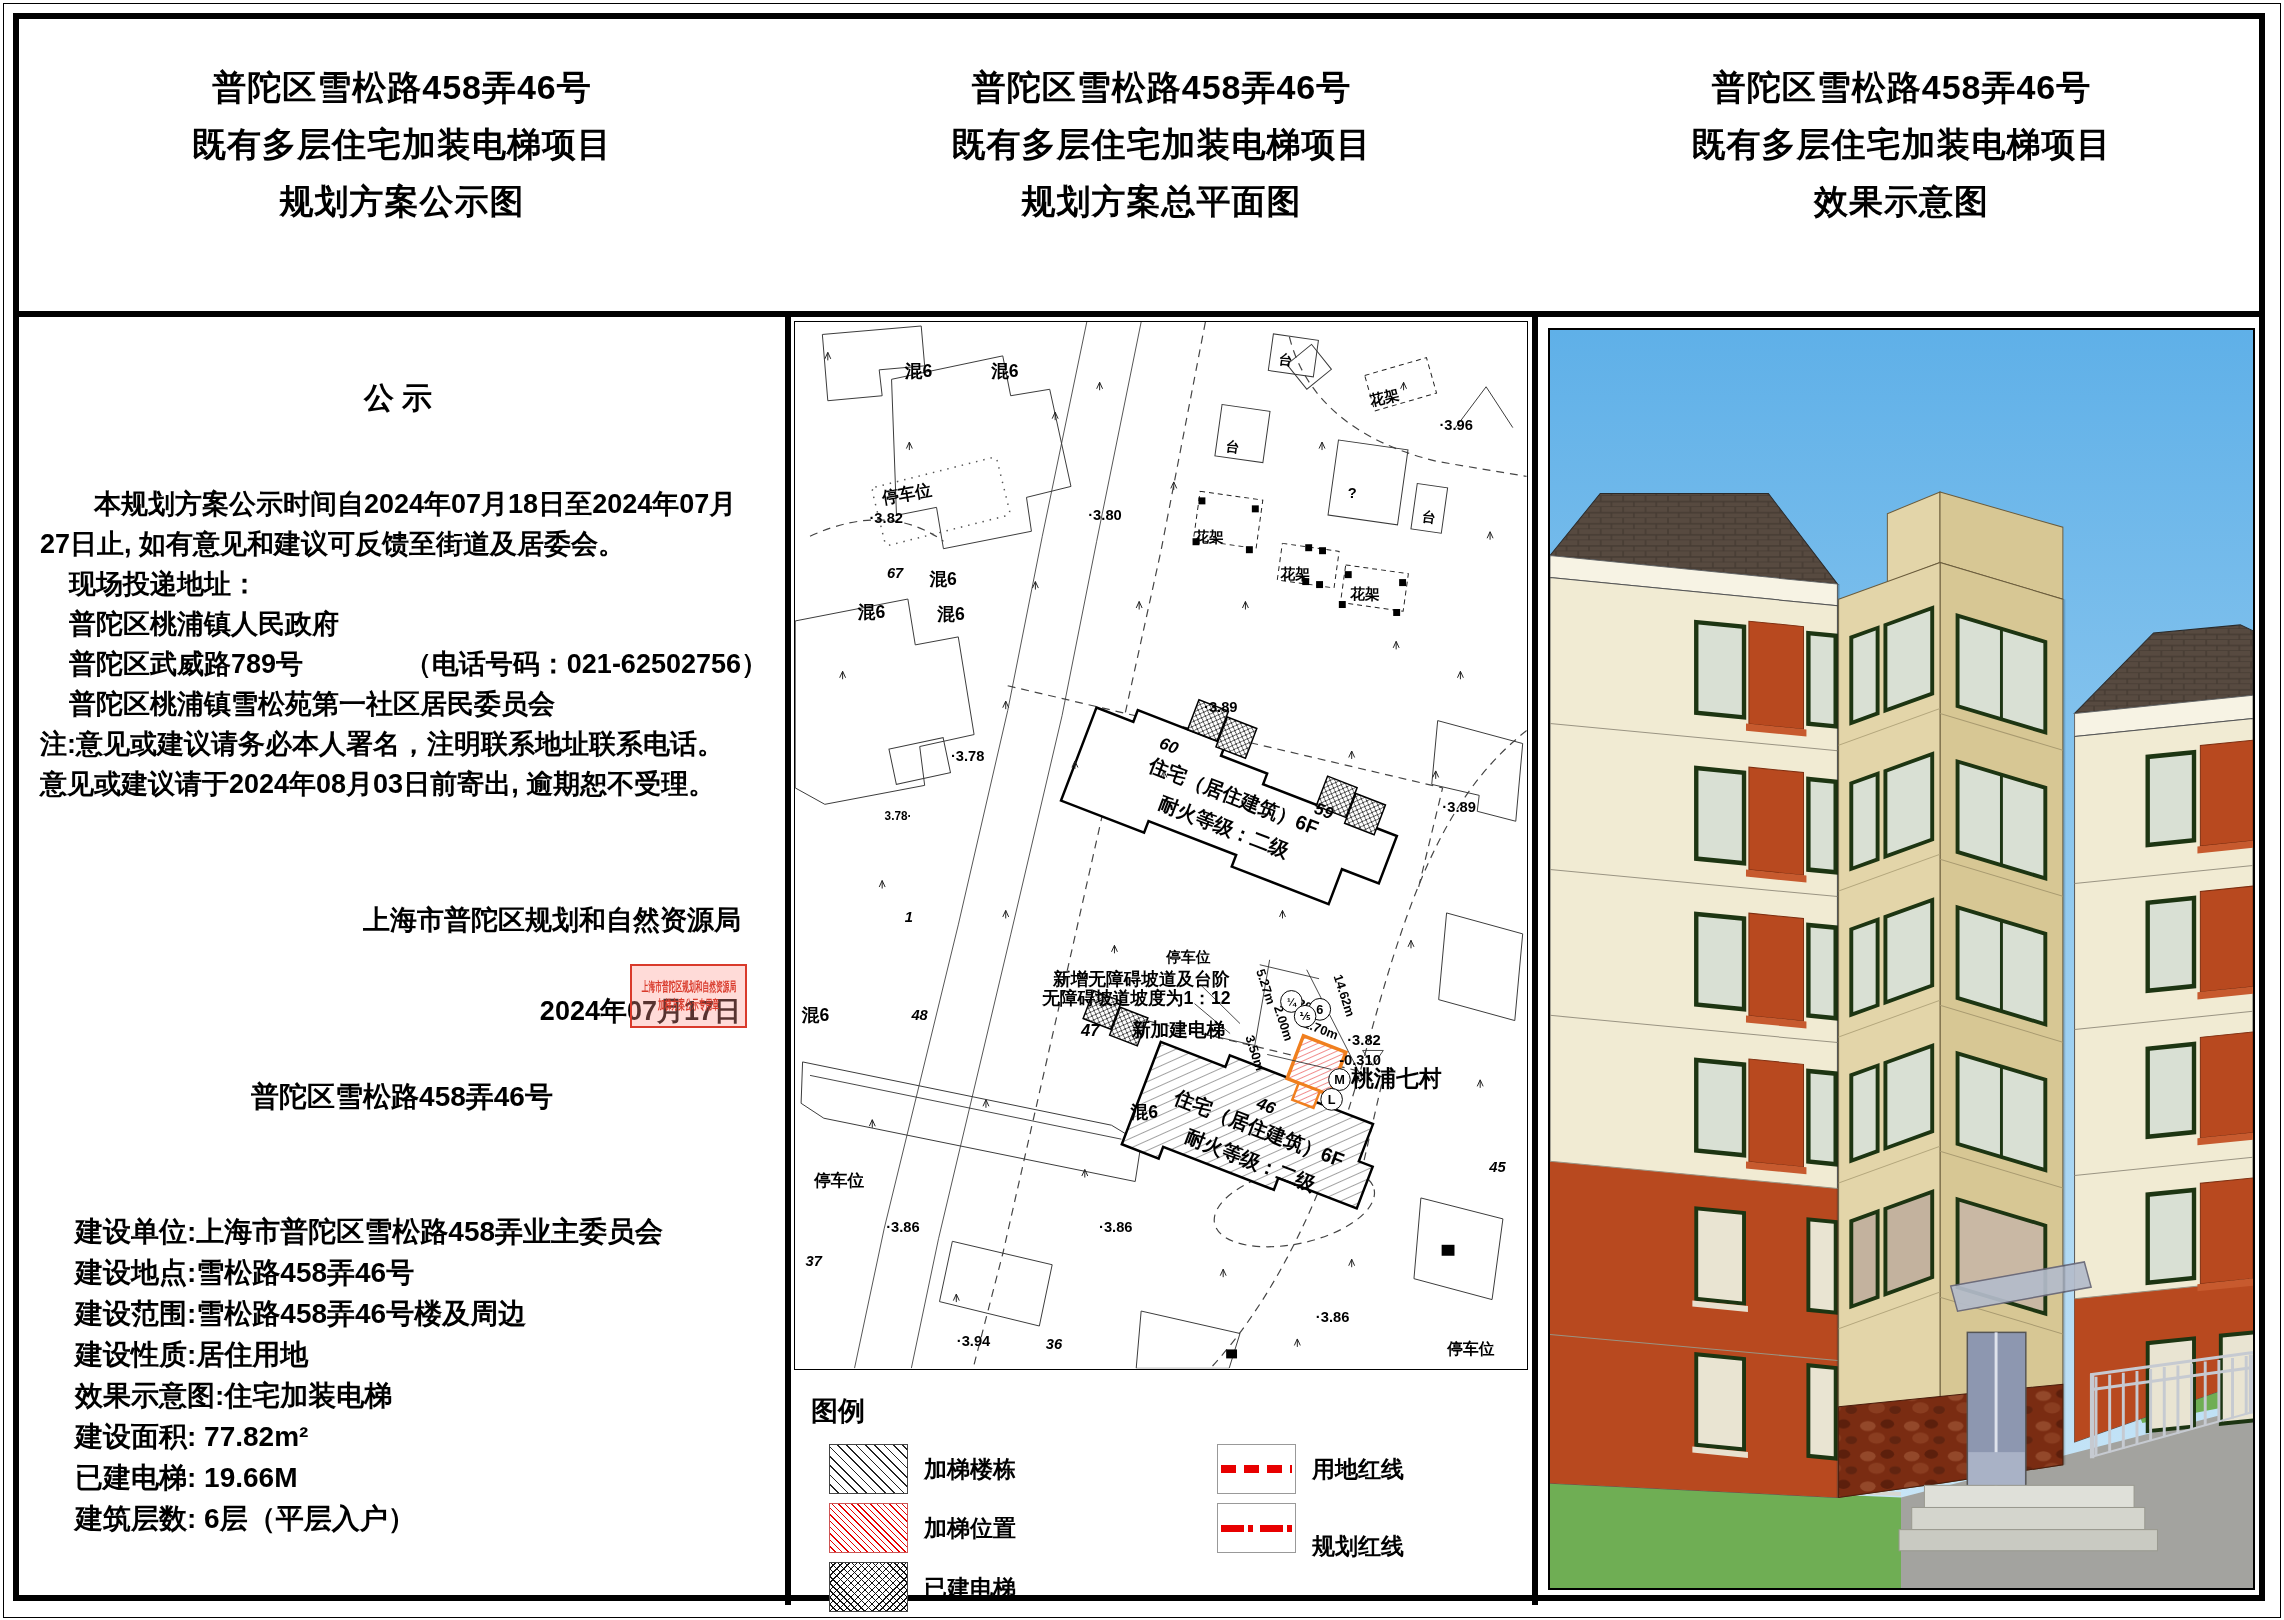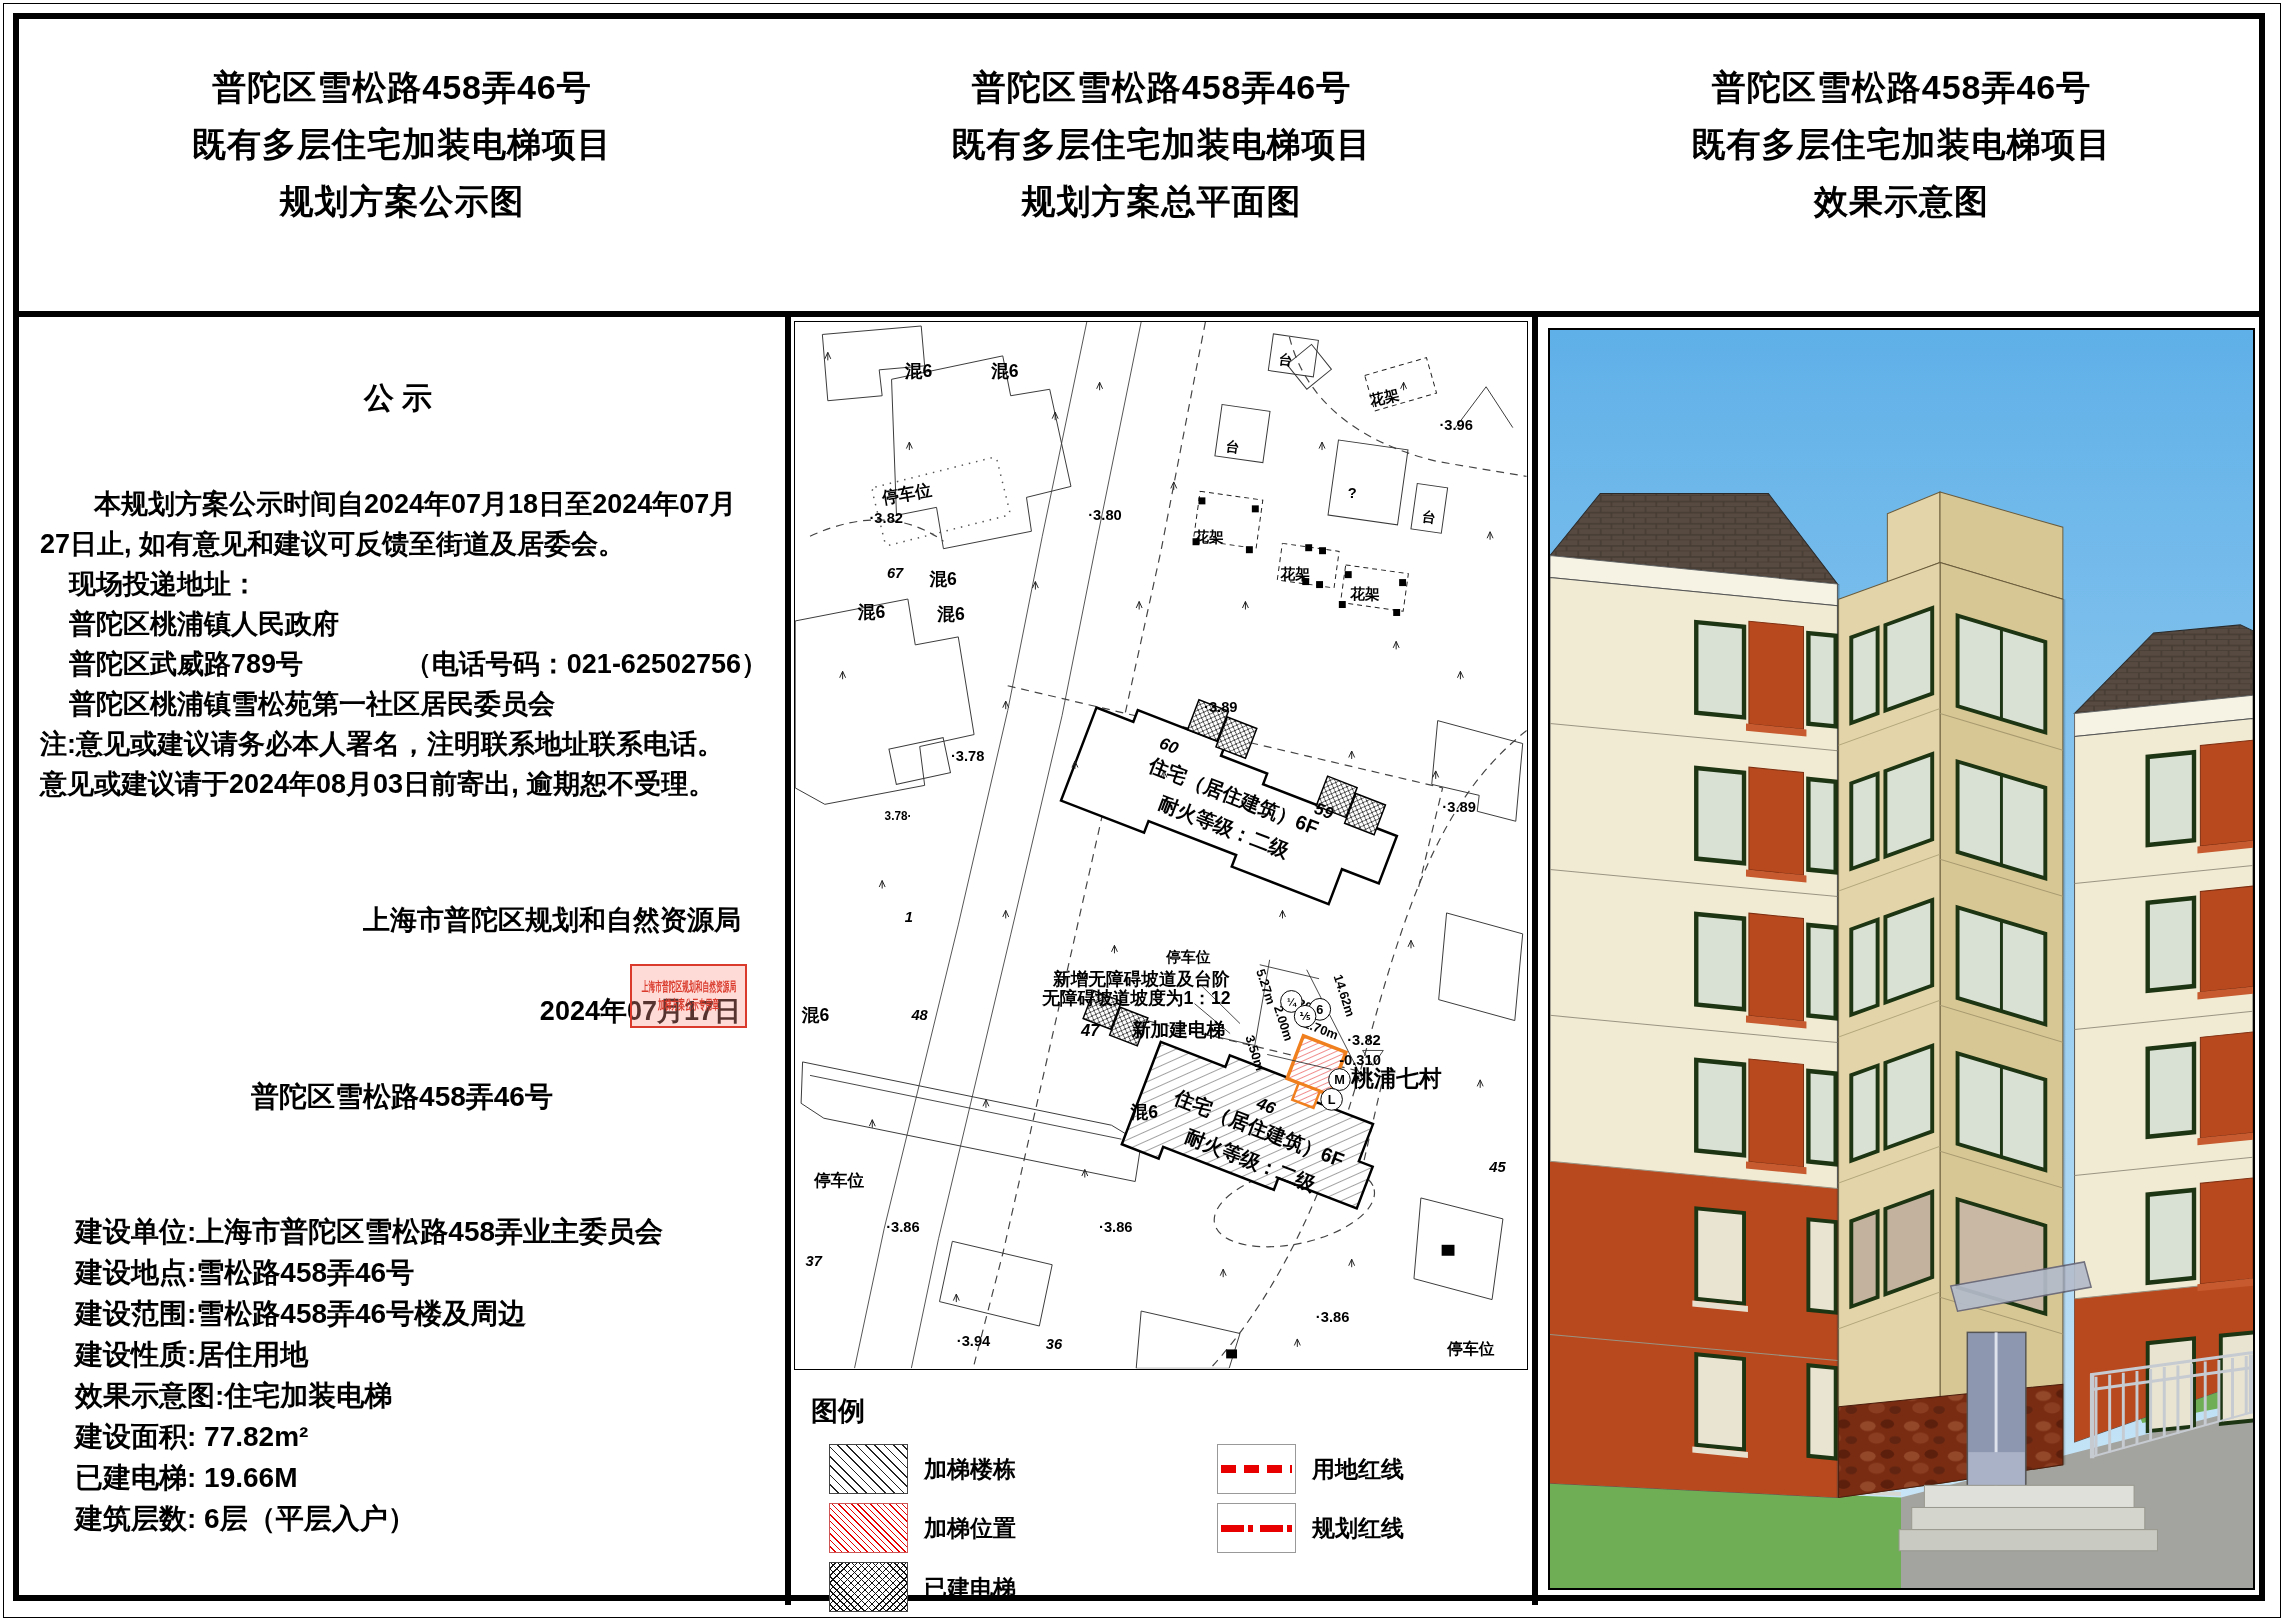--- a/index.html
+++ b/index.html
@@ -339,21 +339,21 @@
       <div class="lgLabel" style="left:130px;top:134px">加梯位置</div>
       <div class="sw cross" style="left:35px;top:183px"></div>
       <div class="lgLabel" style="left:130px;top:194px">已建电梯</div>
       <div class="sw lbox" style="left:423px;top:65px">
           <div class="line1"></div>
         </div>
       <div class="lgLabel" style="left:518px;top:75px">用地红线</div>
       <div class="sw lbox" style="left:423px;top:124px">
           <div class="line2"></div>
         </div>
-      <div class="lgLabel" style="left:518px;top:134px">规划红线</div>
+      <div class="lgLabel" style="left:518px;top:152px">规划红线</div>
     </div>
   </div>
 
   <div class="rightp">
     <div class="render">
       <svg viewBox="0 0 1442 2500" preserveAspectRatio="none">
         <defs>
           <linearGradient id="sky" x1="0" y1="0" x2="0" y2="1">
             <stop offset="0" style="stop-color:var(--sky_top)"></stop>
               <stop offset="1" style="stop-color:var(--sky_bottom)"></stop>

